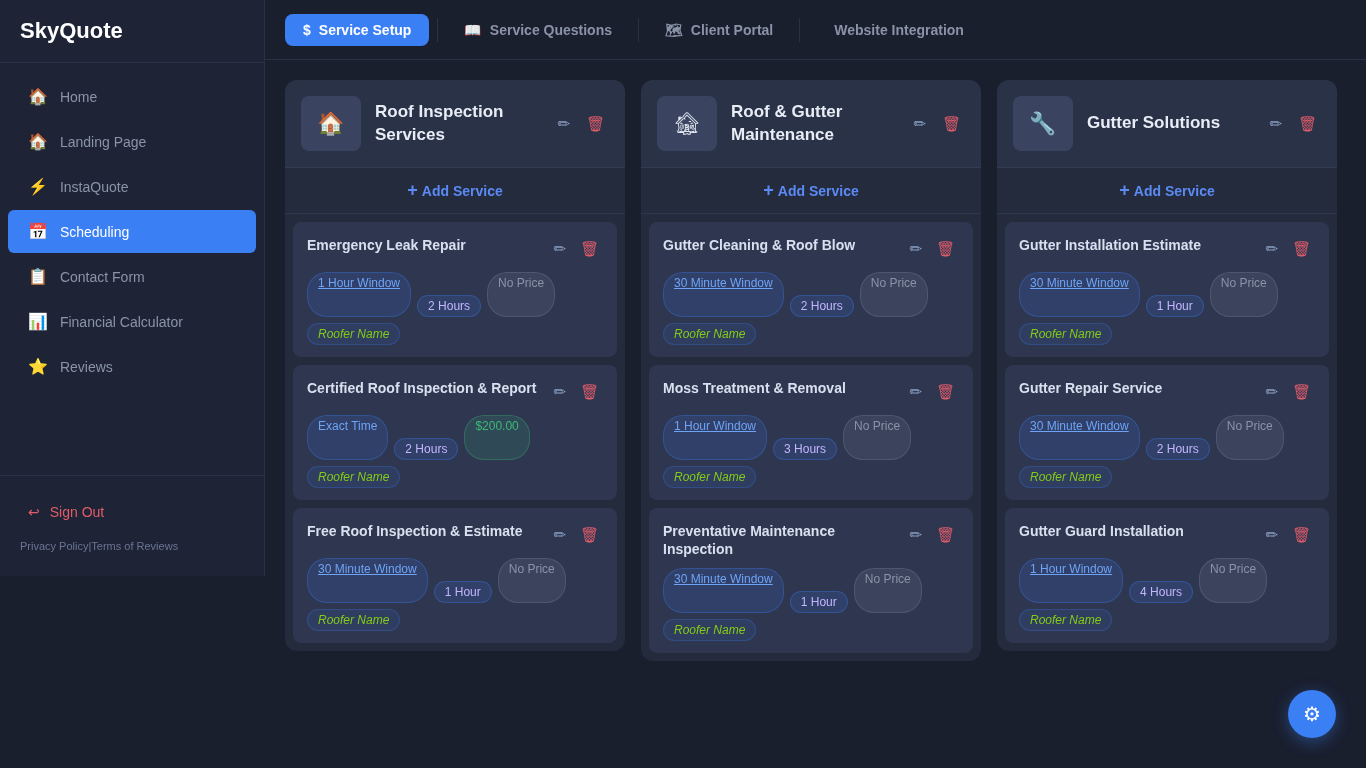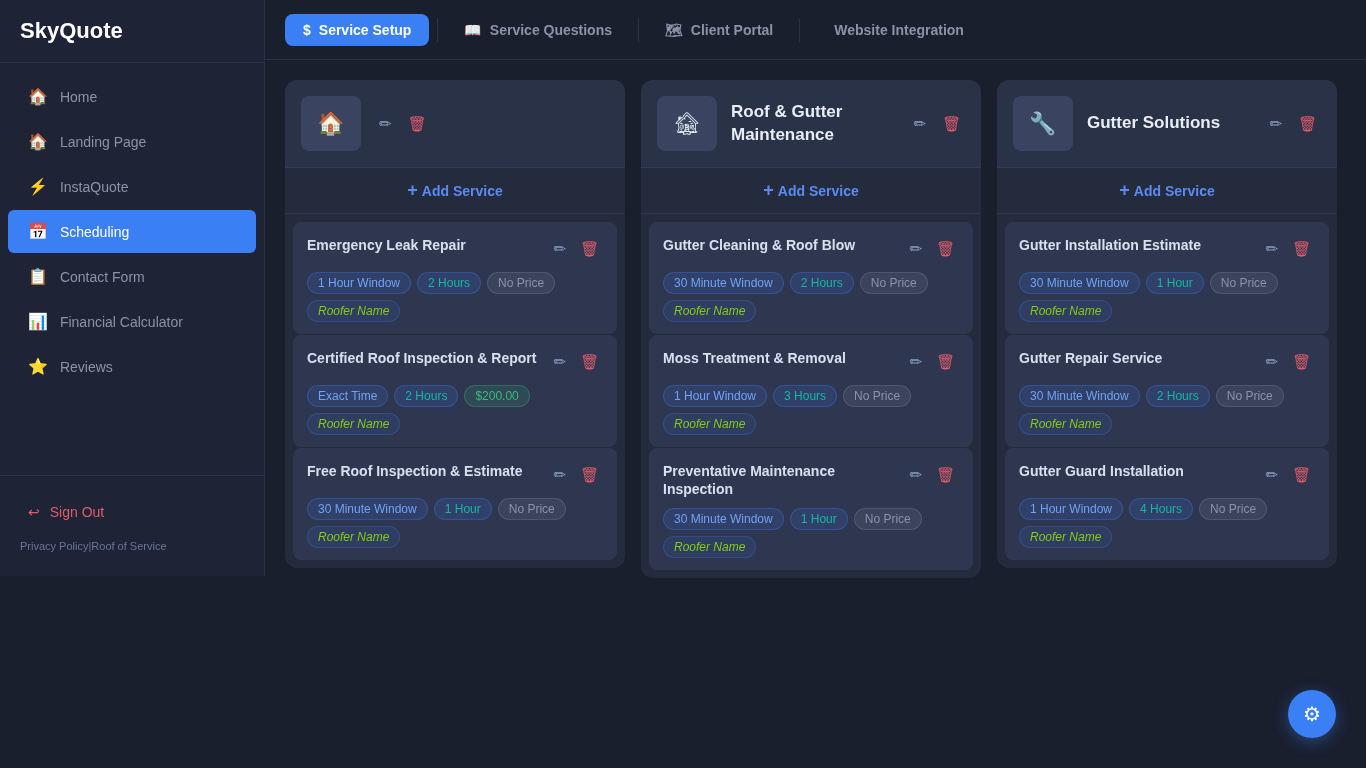--- a/index.html
+++ b/index.html
@@ -190,21 +190,21 @@
       cursor: pointer;
       border-bottom: 1px solid #2e3650;
     }
     .add-service-row span { margin-right: 4px; font-size: 18px; }
 
     
     .services-list {
       padding: 8px;
       display: flex;
       flex-direction: column;
-      gap: 1px;
+      gap: 8px;
     }
     .service-card {
       background: #2e3650;
       border-radius: 8px;
       padding: 14px 14px 12px;
     }
     .service-card-header {
       display: flex;
       align-items: flex-start;
       justify-content: space-between;
@@ -227,22 +227,22 @@
       flex-wrap: wrap;
       gap: 6px;
     }
     .tag {
       padding: 3px 10px;
       border-radius: 20px;
       font-size: 12px;
       font-weight: 500;
       border: 1px solid transparent;
     }
-    .tag.window { background: rgba(59,127,245,0.15); color: #6fa3f5; border-color: rgba(59,127,245,0.3); }
-    .tag.hours { background: rgba(59,127,245,0.15); color: #14b8a6; border-color: rgba(59,127,245,0.3); }
+    .tag.window { background: rgba(59,127,245,0.15); color: #6fa3f5; border-color: rgba(59,127,245,0.3); text-decoration: underline; }
+    .tag.hours { background: rgba(59,127,245,0.15); color: #c4b5fd; border-color: rgba(59,127,245,0.3); margin-top: 23px; }
     .tag.no-price { background: rgba(138,147,168,0.15); color: #8a93a8; border-color: rgba(138,147,168,0.25); }
     .tag.price { background: rgba(60,185,120,0.15); color: #3cb978; border-color: rgba(60,185,120,0.3); }
     .tag.exact-time { background: rgba(59,127,245,0.15); color: #6fa3f5; border-color: rgba(59,127,245,0.3); text-align: center; }
     .tag.roofer { background: rgba(59,127,245,0.1); color: #84cc16; border-color: rgba(59,127,245,0.25); font-style: italic; }
 
     
     .fab {
       position: fixed;
       bottom: 30px;
       right: 30px;
@@ -299,21 +299,21 @@
   </div>
     </nav>
   <div class="sidebar-footer">
     <div class="sign-out-btn">
       <span>↩</span>
       <span>Sign Out</span>
     </div>
     <div class="sidebar-footer-links">
       <span style="cursor:pointer;">Privacy Policy</span>
       <span>|</span>
-      <span style="cursor:pointer;">Roof of Service</span>
+      <span style="cursor:pointer;">Terms of Reviews</span>
     </div>
   </div>
 </div>
 
 <div class="main">
 
   <nav class="topnav">
 
   <button class="topnav-btn active">
     <span style="font-size:14px;">$</span>
@@ -334,20 +334,21 @@
     <span style="font-size:14px;"></span>
     <span>Website Integration</span>
   </button>
     </nav>
 
   <div class="content">
 
   <div class="category-card">
         <div class="category-header">
     <div class="category-thumbnail">🏠</div>
+    <div class="category-title">Roof Inspection Services</div>
     <div class="category-actions">
       <button class="icon-btn edit">✏</button>
       <button class="icon-btn delete">🗑</button>
     </div>
   </div>
         <div class="add-service-row"><span>+</span> Add Service</div>
         <div class="services-list">
           <div class="service-card">
             <div class="service-card-header">
       <div class="service-name">Emergency Leak Repair</div>

